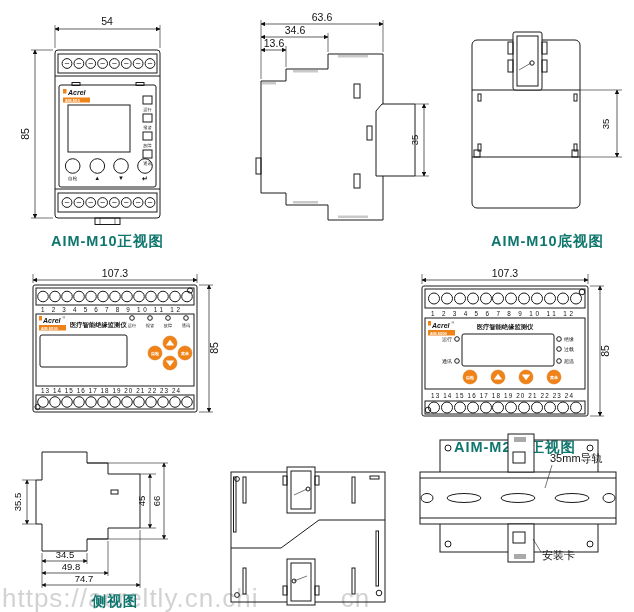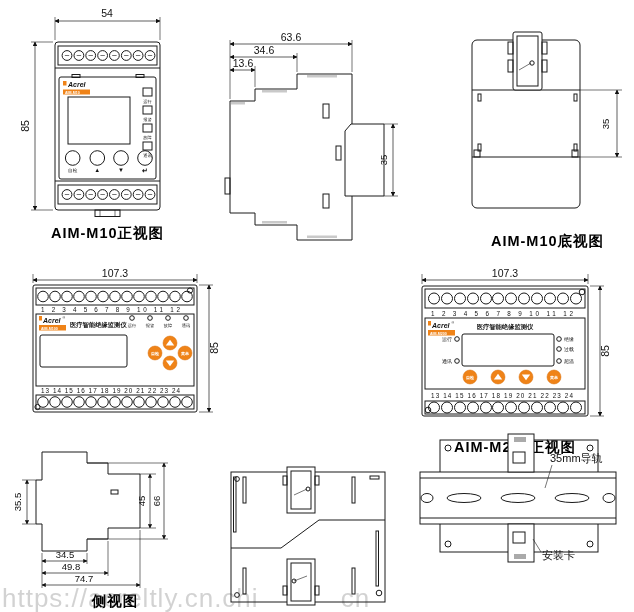--- a/index.html
+++ b/index.html
@@ -1,19 +1,19 @@
 <!DOCTYPE html>
 <html><head>
 <meta charset="utf-8">
 <style>
   html,body{margin:0;padding:0;background:#fff;}
   #stage{position:relative;width:634px;height:612px;background:#fff;overflow:hidden;
          font-family:"Liberation Sans",sans-serif;color:#111;}
   .view{position:absolute;}
-  .cap{width:100%;text-align:center;font-size:14.5px;font-weight:600;letter-spacing:1px;color:#000000;margin-top:2px;}
+  .cap{width:100%;text-align:center;font-size:14.5px;font-weight:600;letter-spacing:1px;color:#0f766e;margin-top:2px;}
   svg{display:block;overflow:visible;}
   .s{stroke:#1a1a1a;stroke-width:1;fill:none;}
   .sf{stroke:#1a1a1a;stroke-width:1;fill:#fff;}
   .thin{stroke:#1a1a1a;stroke-width:.6;fill:none;}
   .dl{stroke:#1a1a1a;stroke-width:.7;fill:none;}
   .gray{fill:#c9c9c9;stroke:none;}
   .dim{font-size:10.5px;fill:#111;text-anchor:middle;}
   .dims{font-size:9.5px;fill:#111;text-anchor:middle;}
   .num{font-size:6.3px;fill:#111;}
   .ttl{font-size:6.3px;font-weight:bold;fill:#111;}
@@ -32,21 +32,21 @@
              color:#c8c8c8;opacity:.8;white-space:pre;z-index:0;}
   .view{z-index:1;}
 </style>
 </head>
 <body>
 
 <div id="stage">
 
   <div class="watermark">https://acreltly.cn.chi          cn</div>
 
-  <div class="view" style="left:10px;top:0;width:195px;">
+  <div class="view" style="left:10px;top:8px;width:195px;">
     <svg width="195" height="222" viewBox="0 0 195 222">
       <defs>
         <marker id="a1" viewBox="0 0 10 10" refX="9" refY="5" markerWidth="6.5" markerHeight="6.5" orient="auto-start-reverse">
             <path d="M0 0L10 5L0 10z" fill="#111"></path>
           </marker>
         <g id="sc1">
             <circle r="4.9" class="s"></circle>
             <line x1="-2.2" x2="2.2" y1="0" y2="0" class="thin"></line>
           </g>
       </defs>
@@ -124,21 +124,21 @@
         <circle cx="135" cy="158" r="7.3" class="s"></circle>
         <text x="62.7" y="171.5" class="btl">自检</text>
         <text x="87.3" y="172" class="btl" style="font-size:6px">▲</text>
         <text x="111" y="172" class="btl" style="font-size:6px">▼</text>
         <text x="135" y="172.5" class="btl" style="font-size:7px;font-weight:bold">↵</text>
       </g>
     </svg>
     <div class="cap">AIM-M10正视图</div>
   </div>
 
-  <div class="view" style="left:212px;top:8px;width:195px;margin-top:20px;">
+  <div class="view" style="left:243px;top:8px;width:195px;">
     <svg width="195" height="222" viewBox="0 0 195 222">
       <defs>
           <marker id="a2" viewBox="0 0 10 10" refX="9" refY="5" markerWidth="6.5" markerHeight="6.5" orient="auto-start-reverse">
             <path d="M0 0L10 5L0 10z" fill="#111"></path>
           </marker>
         </defs>
       <g>
         <rect x="95" y="47" width="30" height="2.5" class="gray"></rect>
           <rect x="50" y="62" width="25" height="2.5" class="gray"></rect>
           <rect x="19" y="74" width="14" height="2.5" class="gray"></rect>

